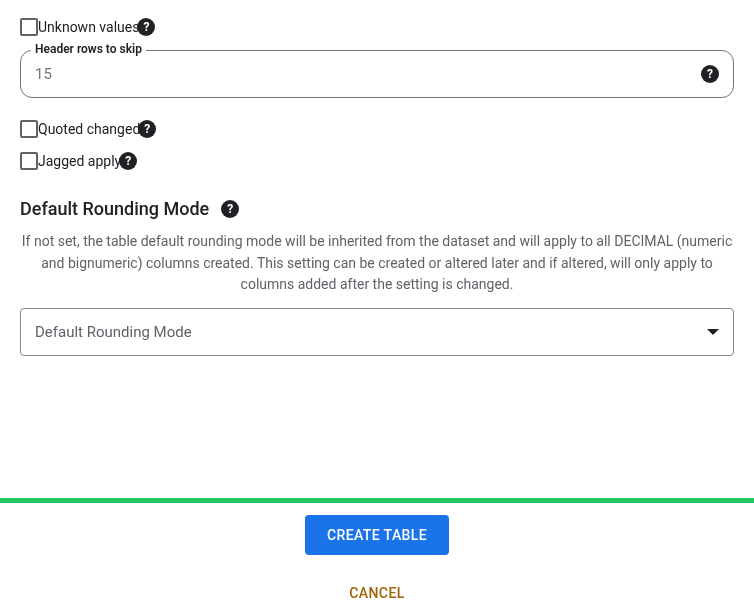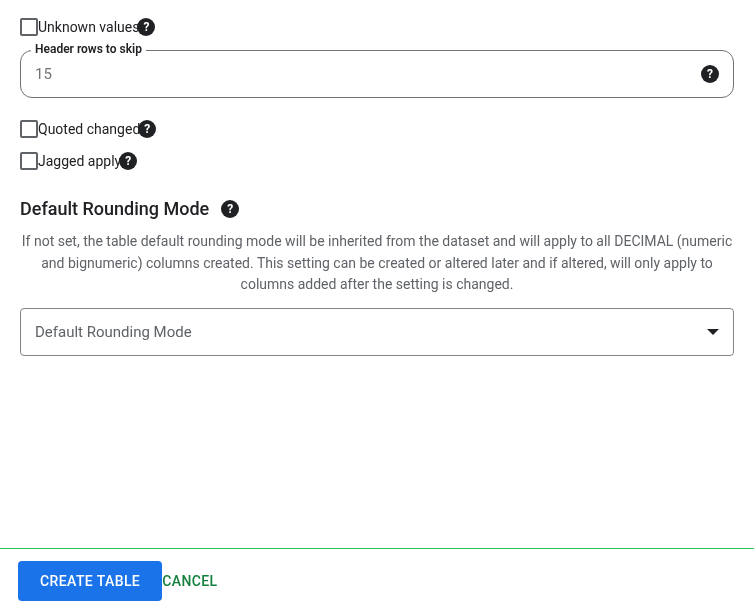--- a/index.html
+++ b/index.html
@@ -145,41 +145,43 @@
       height: 0;
       border-left: 6px solid transparent;
       border-right: 6px solid transparent;
       border-top: 6px solid #202124;
     }
     .footer {
       position: absolute;
       left: 0;
       right: 0;
       bottom: 0;
-      border-top: 1px solid #22c55e;
+      border-top: 5px solid #22c55e;
       padding: 12px 18px 12px 18px;
       display: flex;
       align-items: center;
+      gap: 30px;
+      flex-direction: column;
     }
     .btn-primary {
       background: #1a73e8;
       color: #fff;
       border: none;
       border-radius: 4px;
       padding: 12px 22px;
       font-size: 14px;
       font-weight: 500;
       letter-spacing: 0.4px;
       cursor: pointer;
       font-family: inherit;
     }
     .btn-flat {
       background: none;
       border: none;
-      color: #15803d;
+      color: #a16207;
       font-size: 14px;
       font-weight: 500;
       letter-spacing: 0.4px;
       cursor: pointer;
       font-family: inherit;
     }
   </style>
 </head>
 <body>
 

